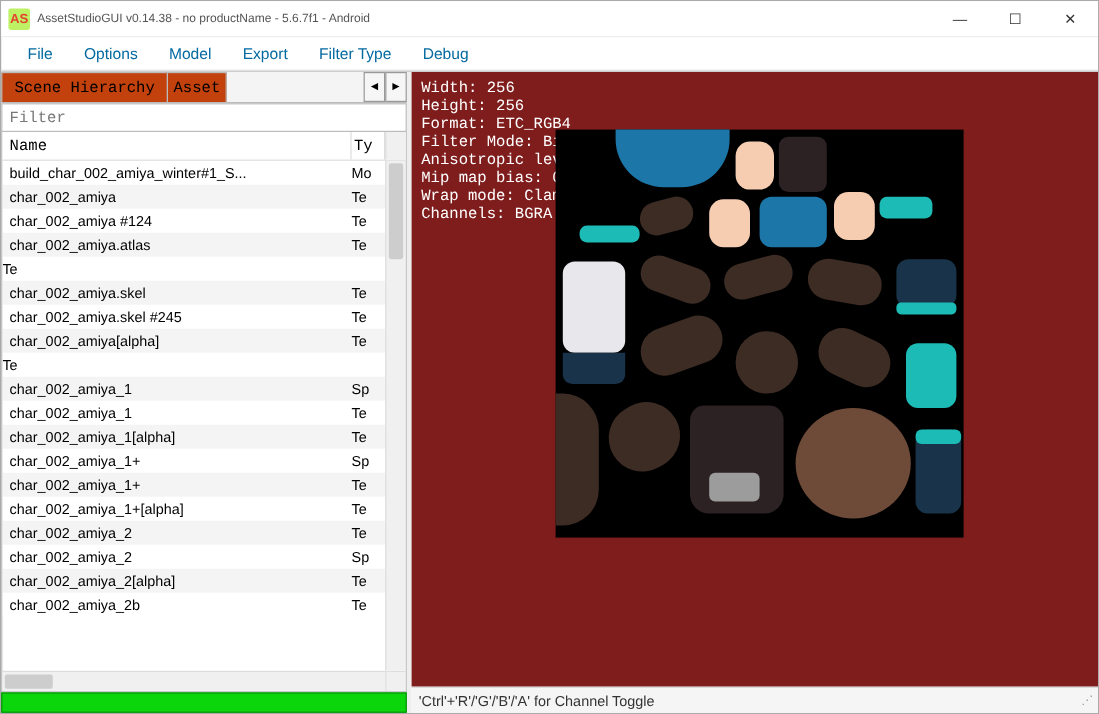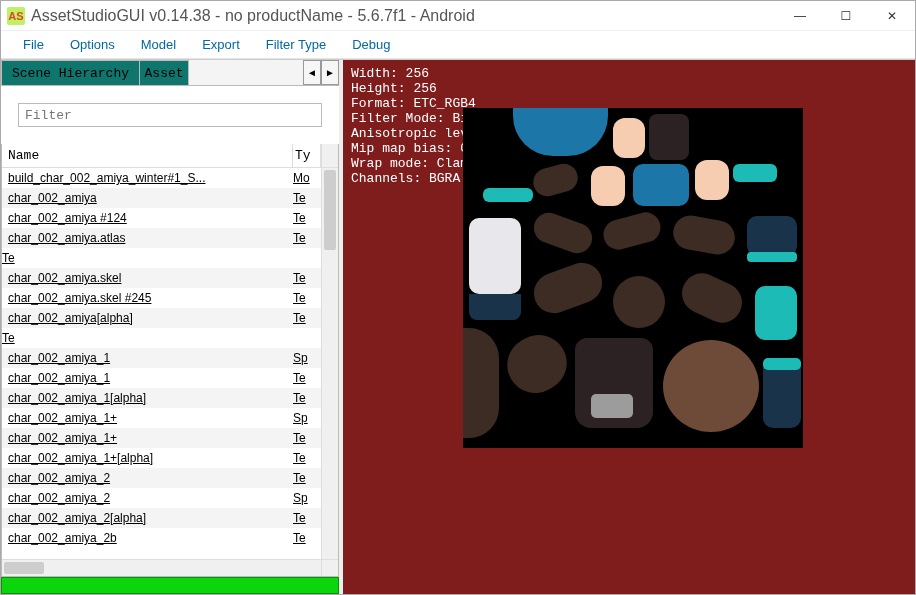--- a/index.html
+++ b/index.html
@@ -1,39 +1,39 @@
 <!DOCTYPE html>
 <html><head>
 <meta charset="utf-8">
 <style>
 * { box-sizing: border-box; margin: 0; padding: 0; font-family: "Segoe UI", Tahoma, sans-serif; font-size: 12px; }
 html, body { width: 916px; height: 595px; background: #f0f0f0; overflow: hidden; }
 .window { width: 916px; height: 595px; border: 1px solid #aaa; background: #fff; display: flex; flex-direction: column; }
 .titlebar { height: 30px; display: flex; align-items: center; background: #fff; border-bottom: 1px solid #eee; }
 .app-icon { width: 18px; height: 18px; margin: 0 6px; background: #bef264; display:flex; align-items:center; justify-content:center; color:#e2442e; font-weight:bold; font-size:11px; border-radius:2px; }
-.title-text { flex: 1; color: #555; font-size: 16px; }
+.title-text { flex: 1; color: #555; font-size: 10px; }
 .win-btns { display: flex; height: 100%; }
 .win-btn { width: 46px; display:flex; align-items:center; justify-content:center; color:#333; }
 .menubar { height: 28px; display:flex; align-items:center; padding: 0 10px; gap: 2px; border-bottom: 1px solid #e3e3e3; }
 .menu-item { padding: 4px 12px; font-size: 13px; color:#0369a1; }
 .content { flex:1; display:flex; border-top: 1px solid #ccc; min-height:0; }
 .left-panel { width: 342px; border-right: 4px solid #eee; display:flex; flex-direction:column; min-height:0; }
 .tabs-row { height: 26px; display:flex; align-items:stretch; border-bottom:1px solid #bbb; background:#f4f4f4; }
-.tab { padding: 4px 10px; font-family: "Courier New", monospace; font-size:13px; border:1px solid #bbb; border-bottom:none; background:#0f766e; margin-right:-1px; display:flex; align-items:center; }
+.tab { padding: 4px 10px; font-family: "Courier New", monospace; font-size:13px; border:1px solid #bbb; border-bottom:none; background:#c2410c; margin-right:-1px; display:flex; align-items:center; }
 .tab.active { background:#fff; position:relative; z-index:2; }
 .tab-small { width:50px; justify-content:center; }
 .nav-arrows { display:flex; margin-left:auto; }
 .arrow-btn { width:18px; border:1px solid #999; background:#f6f6f6; display:flex; align-items:center; justify-content:center; font-size:10px; }
-.filter-row { height: 24px; border:1px solid #bbb; margin:17px; padding: 2px 6px; font-family:"Courier New",monospace; font-size:13px; color:#777; background:#fff; display:flex; align-items:center; }
+.filter-row { height: 24px; border:1px solid #bbb; margin:0; padding: 2px 6px; font-family:"Courier New",monospace; font-size:13px; color:#777; background:#fff; display:flex; align-items:center; }
 .list-wrap { flex:1; border:1px solid #bbb; border-top:none; display:flex; flex-direction:column; min-height:0; overflow:hidden; }
 .list-header { height:24px; display:flex; background:#fff; border-bottom:1px solid #ddd; }
 .col-name { flex:1; padding:4px 6px; font-family:"Courier New",monospace; font-size:13px; border-right:1px solid #ddd;}
 .col-type { width:28px; padding:4px 2px; font-family:"Courier New",monospace; font-size:13px; border-right:1px solid #ddd;}
 .vscroll-gutter { width:17px; background:#f0f0f0; border-left:1px solid #ddd;}
-.list-body { flex:1; overflow:hidden; display:flex;text-decoration:underline; }
+.list-body { flex:1; overflow:hidden; display:flex; }
 .rows { flex:1; overflow:hidden; }
 .row { height:20px; display:flex; align-items:center; font-family:"Courier New",monospace; font-size:13px; }
 .row:nth-child(odd){ background:#fff; }
 .row:nth-child(even){ background:#f4f4f4; }
 .row .c1 { flex:1; padding-left:6px; white-space:nowrap; overflow:hidden; }
 .row .c2 { width:28px; }
 .vscroll { width:17px; background:#f0f0f0; border-left:1px solid #ddd; position:relative;}
 .vthumb { position:absolute; left:2px; right:2px; top:2px; height:80px; background:#cdcdcd; border-radius:2px;}
 .hscroll-row { height:17px; display:flex; border-top:1px solid #ddd;}
 .hscroll { flex:1; background:#f0f0f0; position:relative;}
@@ -227,16 +227,20 @@
           <div class="blob b-teal" style="left:292px;top:178px;width:42px;height:54px;border-radius:10px;"></div>
           <div class="blob b-dbrown" style="left:0px;top:220px;width:36px;height:110px;border-radius:0 30px 30px 0;"></div>
           <div class="blob b-dbrown" style="left:44px;top:228px;width:60px;height:56px;border-radius:28px;transform:rotate(-30deg);"></div>
           <div class="blob b-black" style="left:112px;top:230px;width:78px;height:90px;border-radius:12px 12px 16px 16px;"></div>
           <div class="blob" style="left:128px;top:286px;width:42px;height:24px;background:#9c9c9c;border-radius:5px;"></div>
           <div class="blob b-brown" style="left:200px;top:232px;width:96px;height:92px;border-radius:50%;"></div>
           <div class="blob b-navy" style="left:300px;top:250px;width:38px;height:70px;border-radius:10px;"></div>
           <div class="blob b-teal" style="left:300px;top:250px;width:38px;height:12px;border-radius:5px;"></div>
         </div>
       </div>
+      <div class="status-right">
+        <span>'Ctrl'+'R'/'G'/'B'/'A' for Channel Toggle</span>
+        <span class="grip">⋰</span>
+      </div>
     </div>
 
   </div>
 </div>
 
 </body></html>

